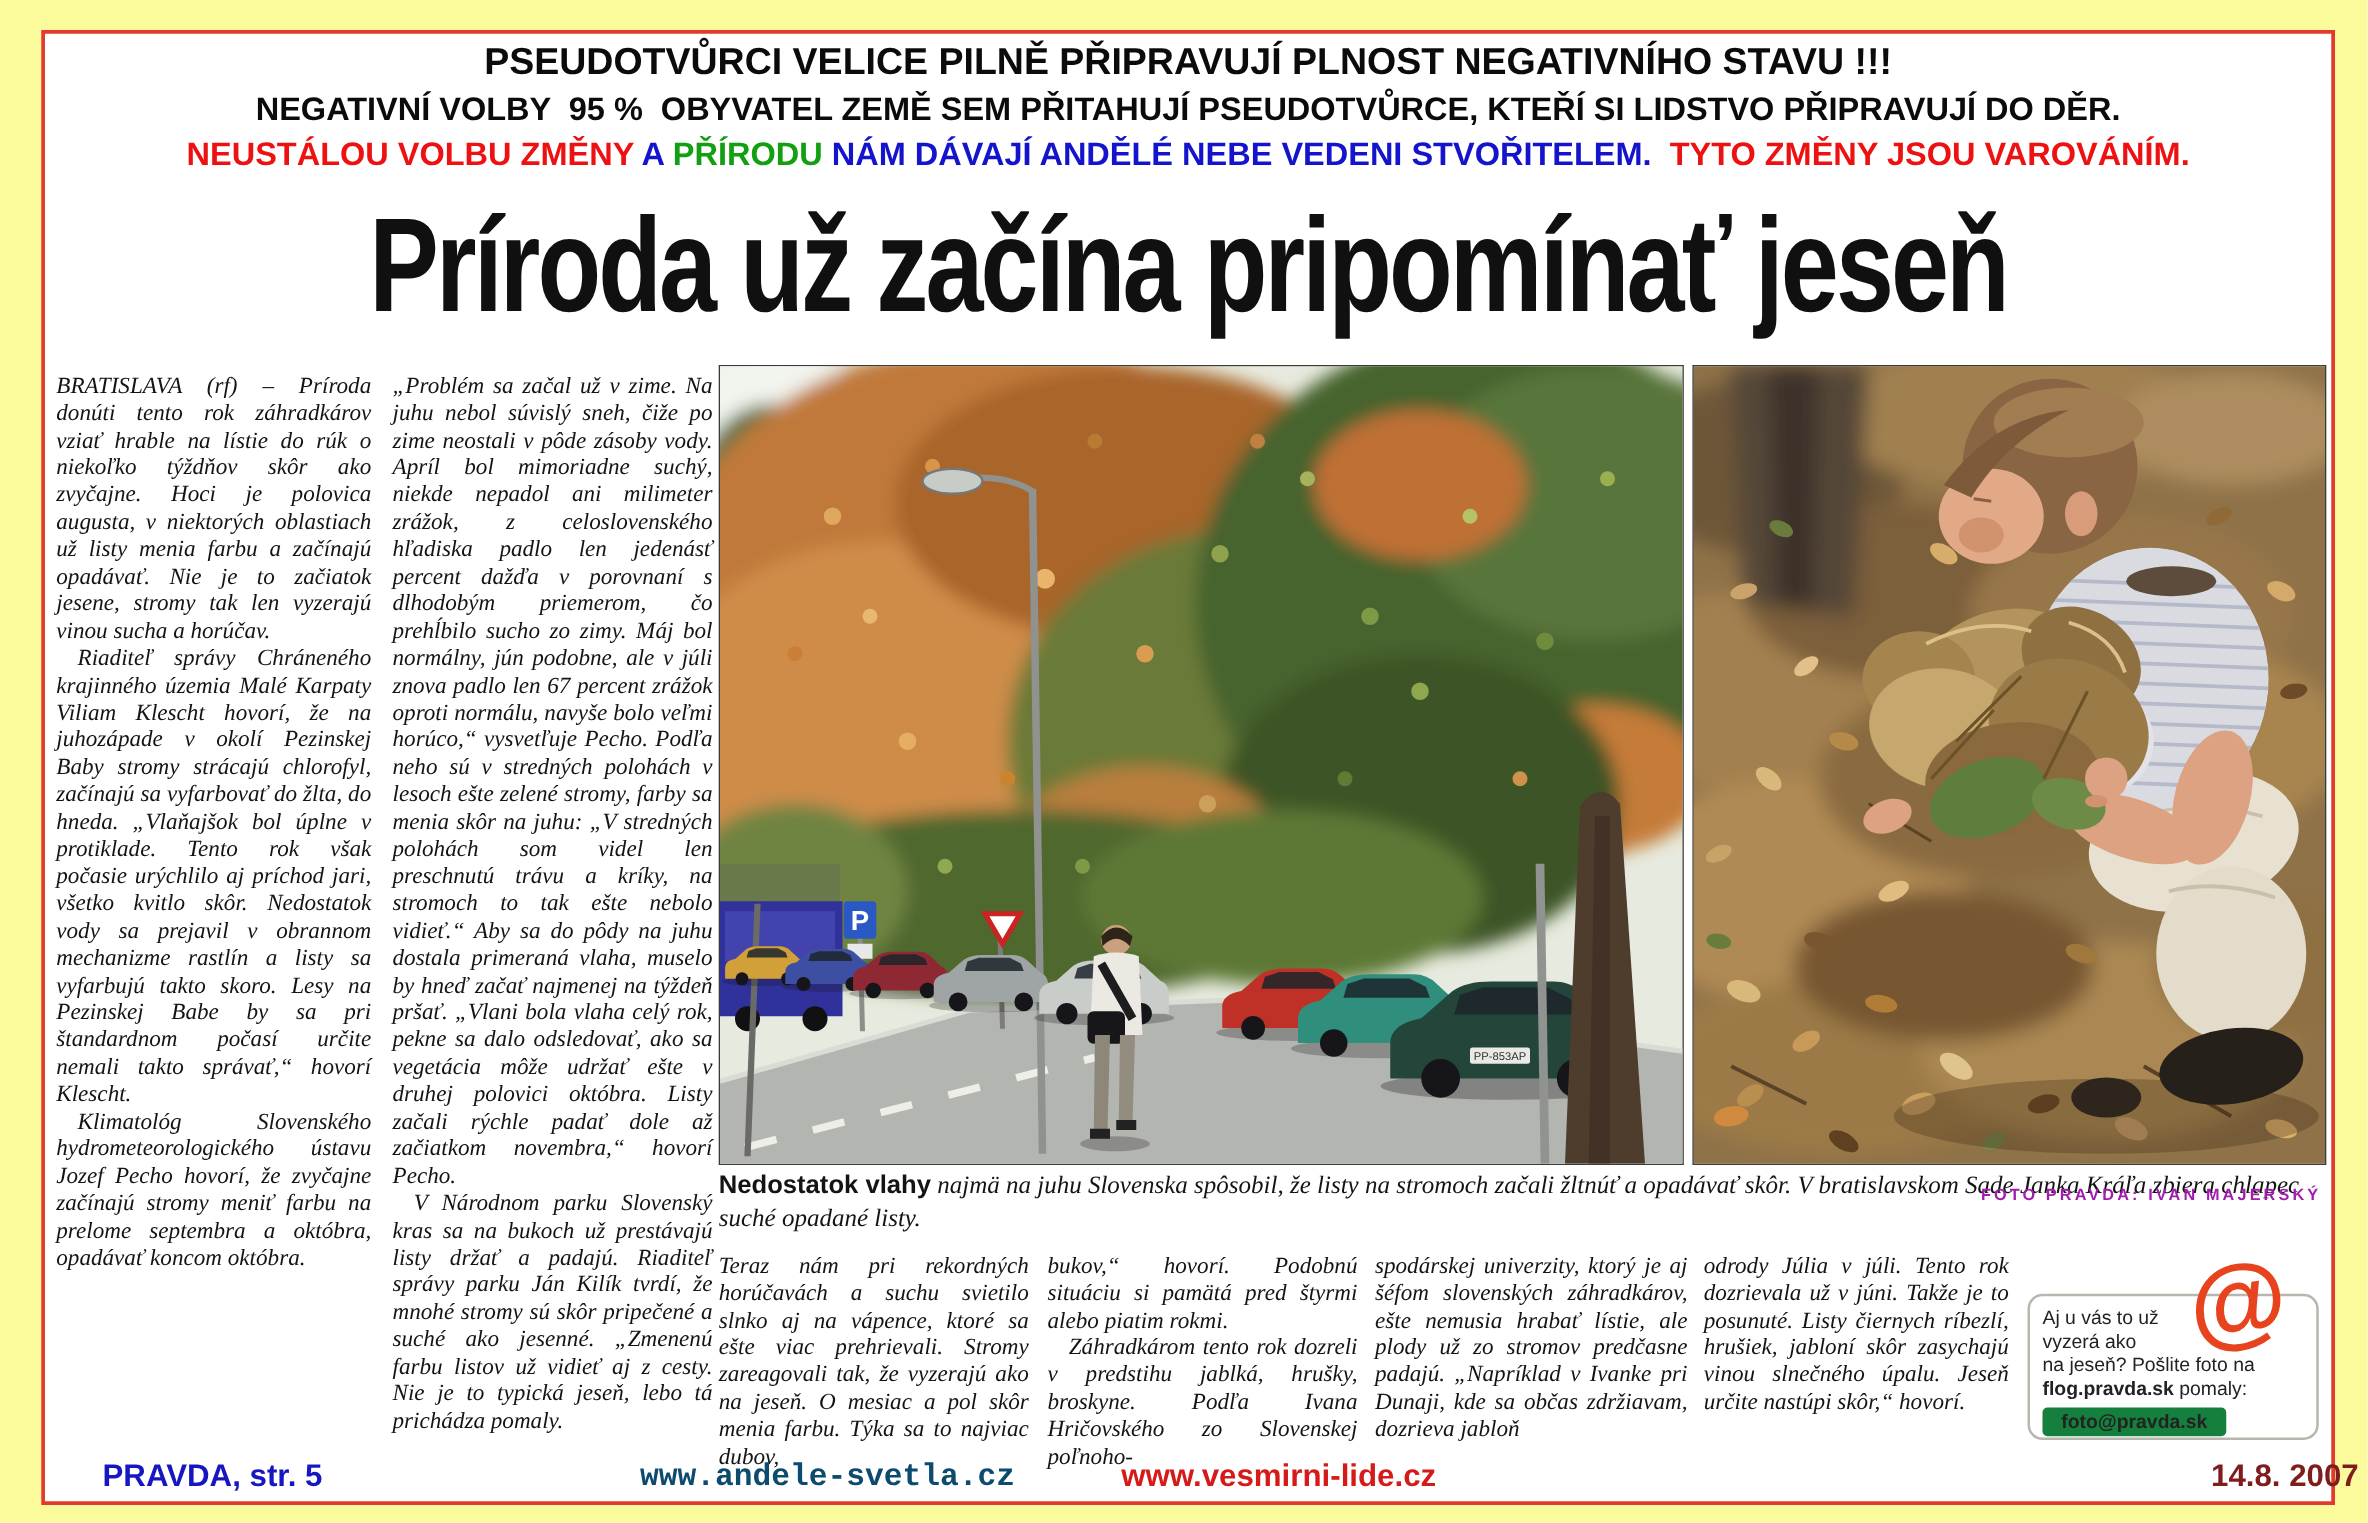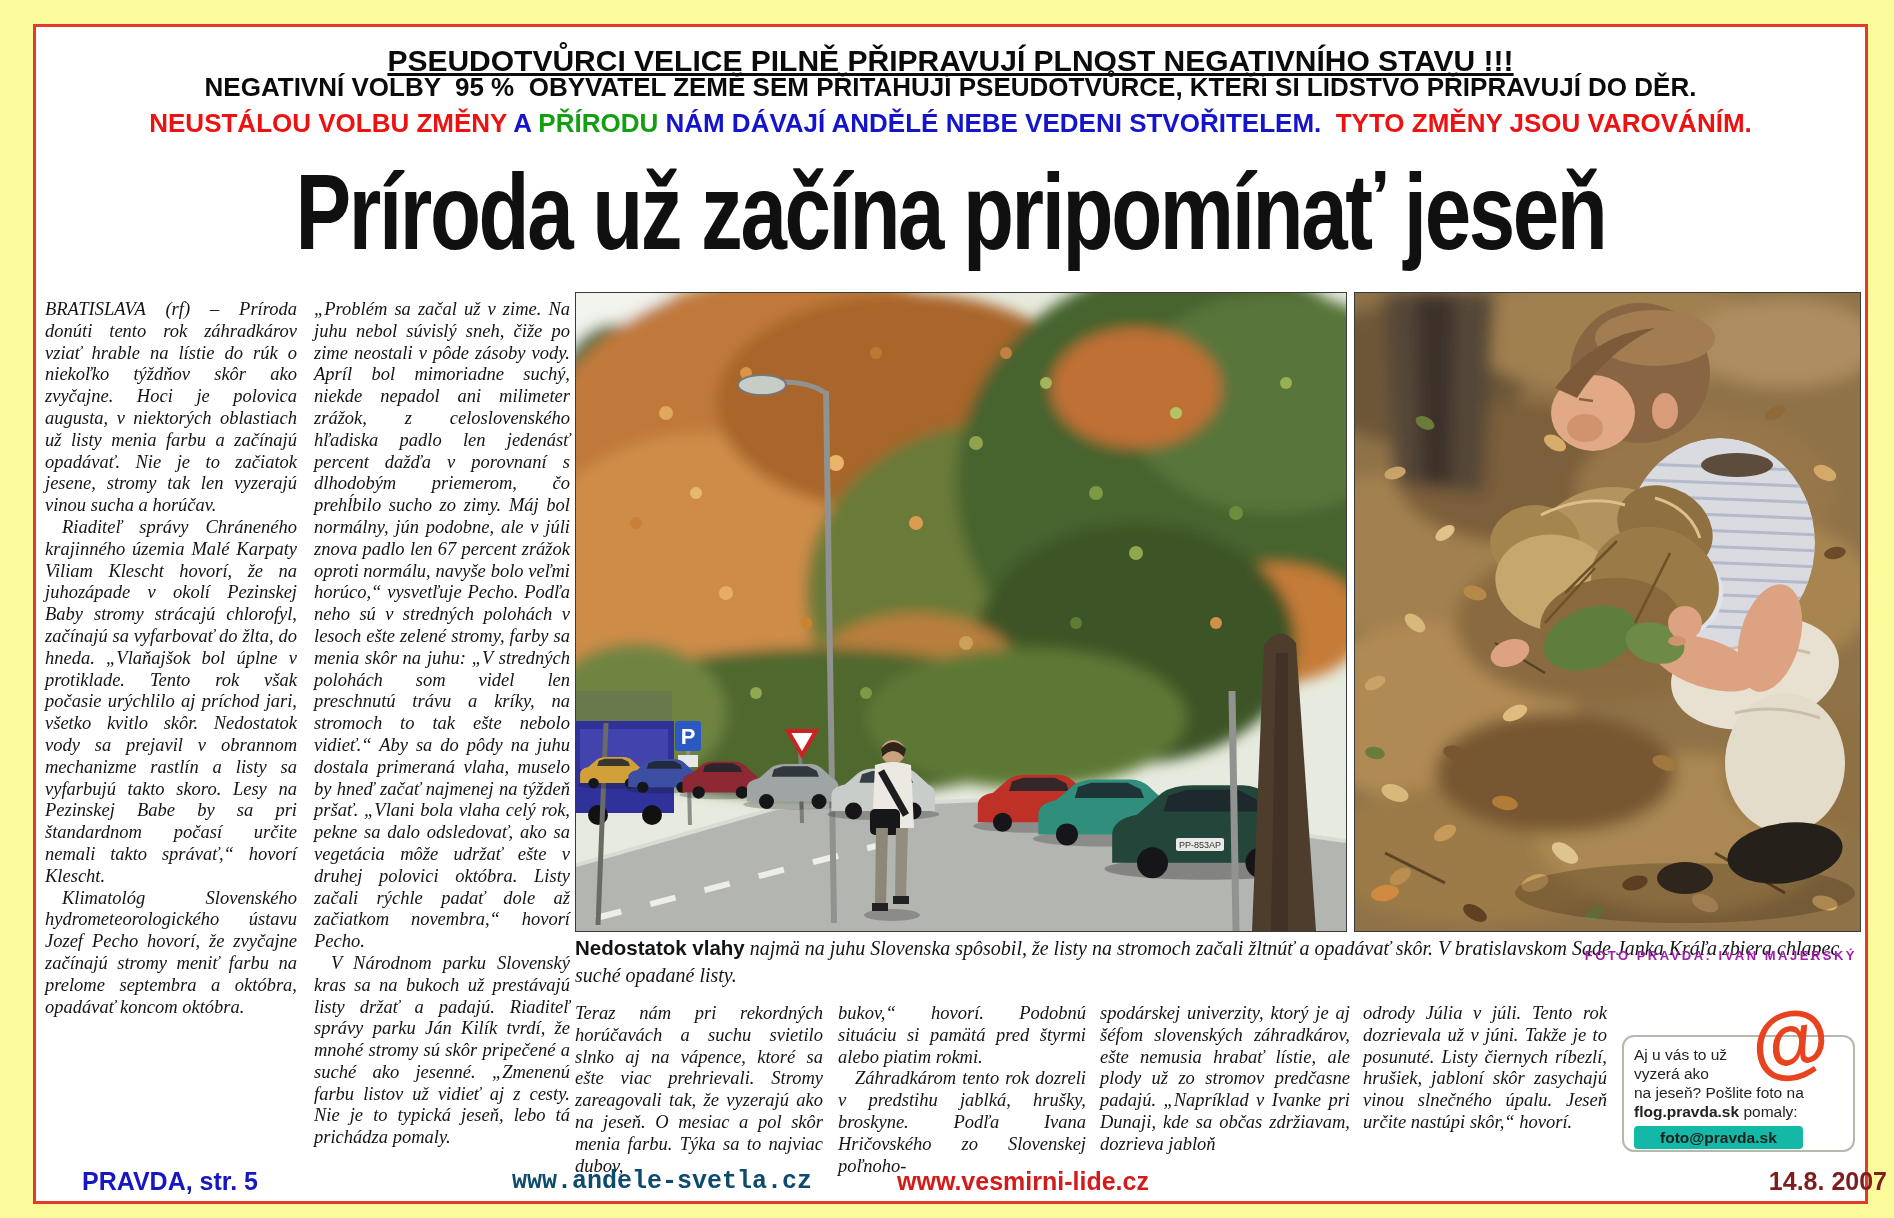--- a/index.html
+++ b/index.html
@@ -3,21 +3,21 @@
 <meta charset="utf-8">
 <style>
   html,body{margin:0;padding:0;}
   body{width:1894px;height:1218px;background:#fbfb9c;overflow:hidden;
        font-family:"Liberation Sans",sans-serif;}
   .page{position:relative;width:1894px;height:1218px;background:#fbfb9c;}
   .content{position:absolute;left:33px;top:24px;width:1829px;height:1174px;
            background:#ffffff;border:3px solid #e23b2e;box-sizing:content-box;}
   .pre{white-space:pre-wrap;}
   .hline{position:absolute;left:0;width:100%;text-align:center;color:#0b0b0b;}
-  .h1{top:16px;font:bold 30px/36px "Liberation Sans",sans-serif;text-decoration:underline;}
+  .h1{top:5px;font:bold 30px/36px "Liberation Sans",sans-serif;}
   .h2{top:44px;font:bold 26px/32px "Liberation Sans",sans-serif;}
   .h3{top:80px;font:bold 26px/32px "Liberation Sans",sans-serif;}
   .h3 .seg-red{color:#ee1111;} .h3 .seg-blue{color:#1414cc;} .h3 .seg-green{color:#12a012;margin-top:24px;}
   .headline{position:absolute;left:0;top:110px;width:100%;height:152px;
             font:bold 107px/150px "Liberation Sans",sans-serif;text-align:center;
             color:#101010;transform:scaleX(0.78);letter-spacing:-3px;}
   .col{position:absolute;font:italic 18.5px/21.8px "Liberation Serif",serif;
        text-align:justify;color:#141414;}
   .col p{margin:0;}
   .col p + p{text-indent:17px;}
@@ -35,22 +35,22 @@
   .caption .lead{font:bold 20.5px "Liberation Sans",sans-serif;font-style:normal;}
   .credit{position:absolute;top:13px;right:2px;font:bold 13px "Liberation Sans",sans-serif;
           letter-spacing:2.5px;color:#a21caf;font-style:normal;}
   .promo{position:absolute;left:1586px;top:1008px;width:233px;height:117px;
          background:#fff;border:2px solid #b7b7ae;border-radius:12px;
          box-sizing:border-box;padding:8px 10px 6px 10px;
          font:15.5px/19px "Liberation Sans",sans-serif;color:#222;}
   .promo .at{position:absolute;right:24px;top:-36px;font:bold 80px/80px "Liberation Sans",sans-serif;
              color:#e8431f;transform:rotate(-8deg);}
   .promo b{font-weight:bold;}
-  .email-chip{display:inline-block;margin-top:5px;background:#14b8a6;border-radius:4px;
-              padding:2px 26px;font-weight:bold;color:#222;}
+  .email-chip{display:inline-block;margin-top:5px;background:#15803d;border-radius:4px;
+              padding:2px 15px;font-weight:bold;color:#222;}
   .footer{position:absolute;left:0;top:1140px;width:100%;height:32px;
           font:bold 25px "Liberation Sans",sans-serif;margin-left:32px;}
   .f-src{position:absolute;left:14px;color:#1717c2;}
   .f-s1{position:absolute;left:444px;color:#0c4a6e;font-family:Liberation Mono, monospace;}
   .f-s2{position:absolute;left:829px;color:#d51a1a;}
   .f-date{position:absolute;right:10px;color:#7f1d1d;}
 </style>
 </head>
 <body>
 

